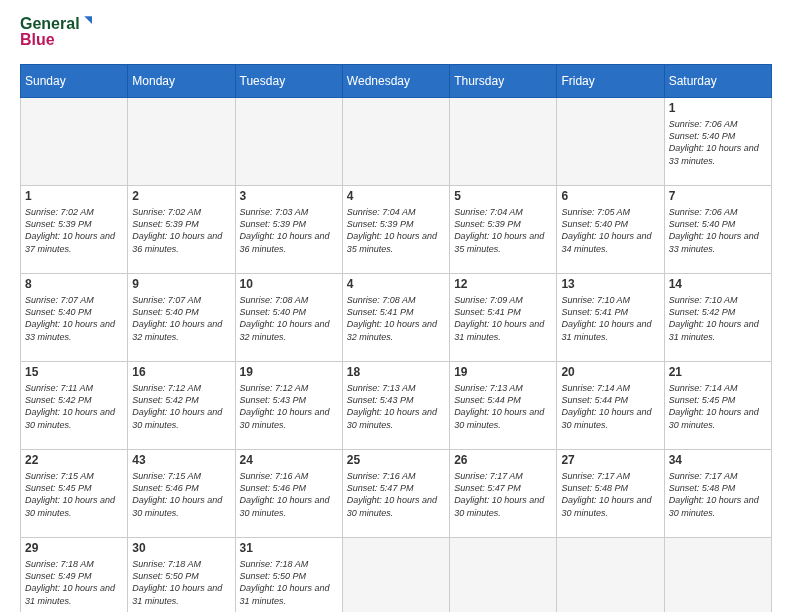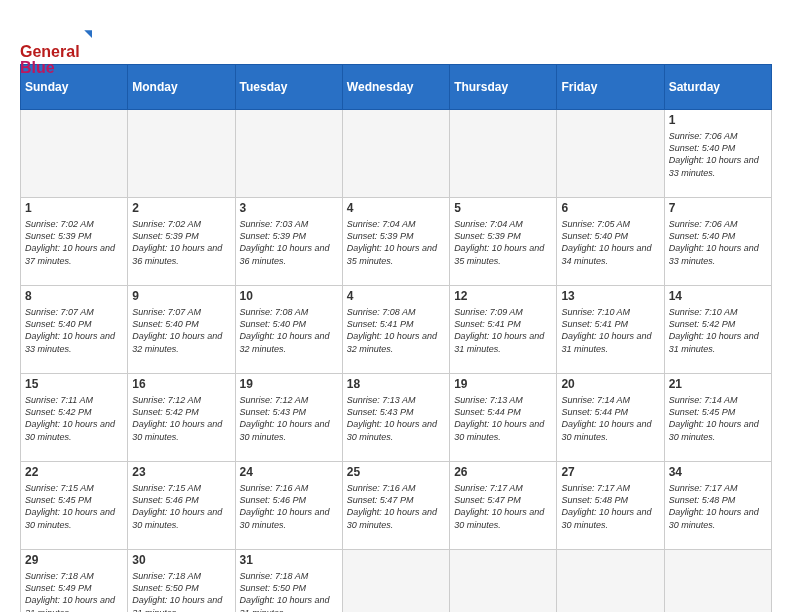--- a/index.html
+++ b/index.html
@@ -45,22 +45,22 @@
       flex: 1;
       border: 1px solid #ccc;
       border-collapse: collapse;
       width: 100%;
       table-layout: fixed;
     }
     .calendar th {
       background: #2970c5;
       color: #fff;
       font-size: 12px;
-      font-weight: bold;
-      padding: 15px 4px;
+      font-weight: normal;
+      padding: 9px 4px;
       text-align: left;
       border: 1px solid #1a5aaa;
     }
     .calendar td {
       border: 1px solid #ccc;
       vertical-align: top;
       padding: 3px 4px;
       font-size: 9.5px;
       color: #333;
       line-height: 1.3;
@@ -84,21 +84,21 @@
 </head>
 <body>
 
 <div class="page">
   <div class="header">
     <div class="logo">
     <div style="display:flex;align-items:center;">
       <div style="position:relative;width:72px;height:40px;">
         <div style="display:flex;flex-direction:column;line-height:1;">
           <div style="display:flex;align-items:center;">
-            <span style="font-size:16px;font-weight:bold;color:#b91c1c;font-family:Arial;margin-top:28px;">General</span>
+            <span style="font-size:16px;font-weight:bold;color:#14532d;font-family:Arial;">General</span>
             <svg width="14" height="14" viewBox="0 0 14 14" style="margin-left:1px;margin-top:-4px;">
               <polygon points="4,0 14,0 14,10" fill="#2970c5"></polygon>
             </svg>
           </div>
           <span style="font-size:16px;font-weight:bold;color:#be185d;font-family:Arial;">Blue</span>
         </div>
       </div>
     </div>
       </div>
     <div class="title-section">
@@ -221,21 +221,21 @@
           <span class="day-number">21</span>
           <span class="day-info">Sunrise: 7:14 AM<br>Sunset: 5:45 PM<br>Daylight: 10 hours and 30 minutes.</span>
         </td>
         </tr>
         <tr>
           <td>
           <span class="day-number">22</span>
           <span class="day-info">Sunrise: 7:15 AM<br>Sunset: 5:45 PM<br>Daylight: 10 hours and 30 minutes.</span>
         </td>
           <td>
-          <span class="day-number">23</span>
+          <span class="day-number">43</span>
           <span class="day-info">Sunrise: 7:15 AM<br>Sunset: 5:46 PM<br>Daylight: 10 hours and 30 minutes.</span>
         </td>
           <td>
           <span class="day-number">24</span>
           <span class="day-info">Sunrise: 7:16 AM<br>Sunset: 5:46 PM<br>Daylight: 10 hours and 30 minutes.</span>
         </td>
           <td>
           <span class="day-number">25</span>
           <span class="day-info">Sunrise: 7:16 AM<br>Sunset: 5:47 PM<br>Daylight: 10 hours and 30 minutes.</span>
         </td>

